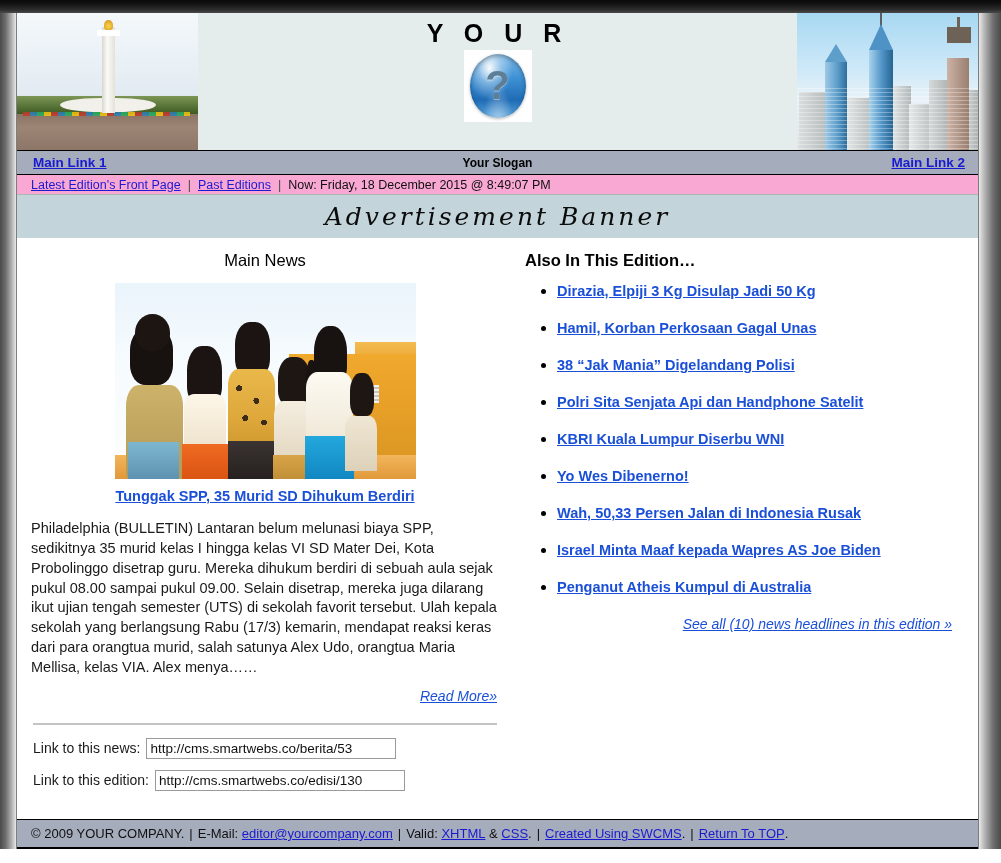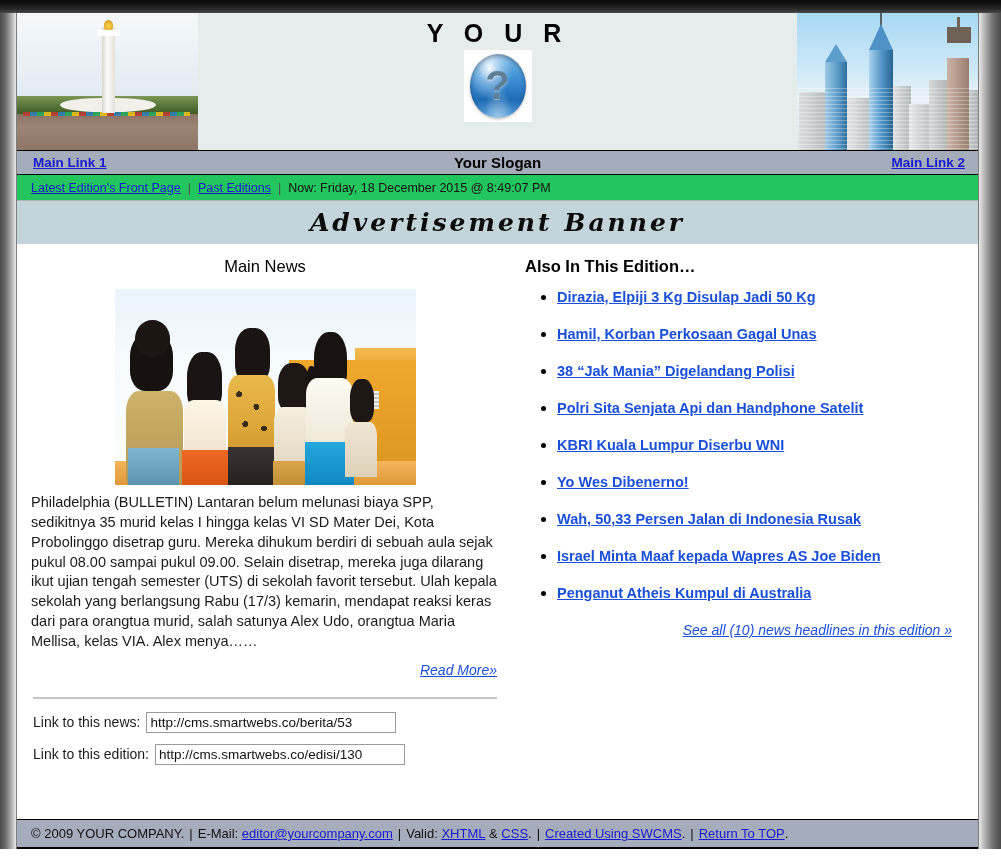--- a/index.html
+++ b/index.html
@@ -151,43 +151,43 @@
     display: flex; align-items: center; position: relative;
   }
   .mainnav a {
     color: #1a1ad0; font-size: 13.5px; font-weight: bold;
     text-decoration: underline; white-space: nowrap; text-align: center;
   }
   .mainnav .ml-left { position: absolute; left: 16px; }
   .mainnav .ml-right { position: absolute; right: 13px; }
   .mainnav .slogan {
     width: 100%; text-align: center;
-    font-size: 15px; font-weight: bold; color: #000;
+    font-size: 12px; font-weight: bold; color: #000;
   }
 
   
   .subnav {
-    height: 26px; background: #22c55e;
+    height: 20px; background: #f9a8d4;
     border-bottom: 1px solid #aeb6b6;
     display: flex; align-items: center; padding-left: 14px;
     font-size: 12.5px; color: #1a1a1a;
   }
   .subnav a { color: #1a1ad0; text-decoration: underline; }
   .subnav .sep { color: #4b4b4b; margin: 0 7px; }
   .subnav .now { color: #111; }
 
   
   .adbanner {
     height: 44px; background: #c3d5da;
     display: flex; align-items: center; justify-content: center;
     border-bottom: 1px solid #ffffff;
   }
   .adbanner .adtext {
     font-family: "DejaVu Serif", serif;
-    font-style: italic; font-weight: bold;
+    font-style: italic; font-weight: normal;
     font-size: 25px; letter-spacing: 3px; color: #0b0b0b;
   }
 
   
   .content {
     display: flex;
     padding: 8px 0 0 0;
     height: 563px;
   }
   .col-left {
@@ -447,20 +447,23 @@
             <div class="hair"></div>
             <div class="body"></div>
             <div class="skirt"></div>
           </div>
         <div class="g g6">
             <div class="hair"></div>
             <div class="body"></div>
           </div>
       </div>
 
+      <div class="news-headline">
+        <a href="#">Tunggak SPP, 35 Murid SD Dihukum Berdiri</a>
+      </div>
 
       <p class="news-body">Philadelphia (BULLETIN) Lantaran belum melunasi biaya SPP, sedikitnya 35 murid kelas I hingga kelas VI SD Mater Dei, Kota Probolinggo disetrap guru. Mereka dihukum berdiri di sebuah aula sejak pukul 08.00 sampai pukul 09.00. Selain disetrap, mereka juga dilarang ikut ujian tengah semester (UTS) di sekolah favorit tersebut. Ulah kepala sekolah yang berlangsung Rabu (17/3) kemarin, mendapat reaksi keras dari para orangtua murid, salah satunya Alex Udo, orangtua Maria Mellisa, kelas VIA. Alex menya……</p>
 
       <div class="readmore">
         <a href="#">Read More»</a>
       </div>
 
       <hr class="hr-sep">
 
       <div class="linkrow">

